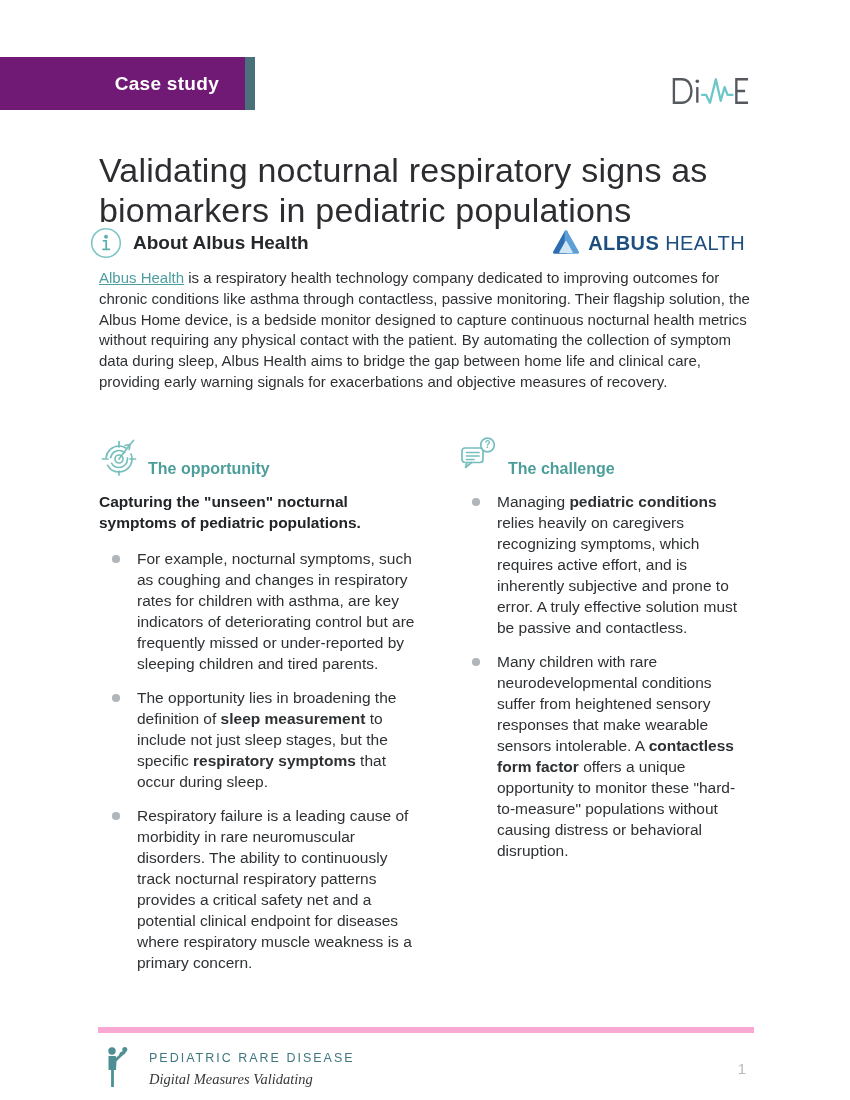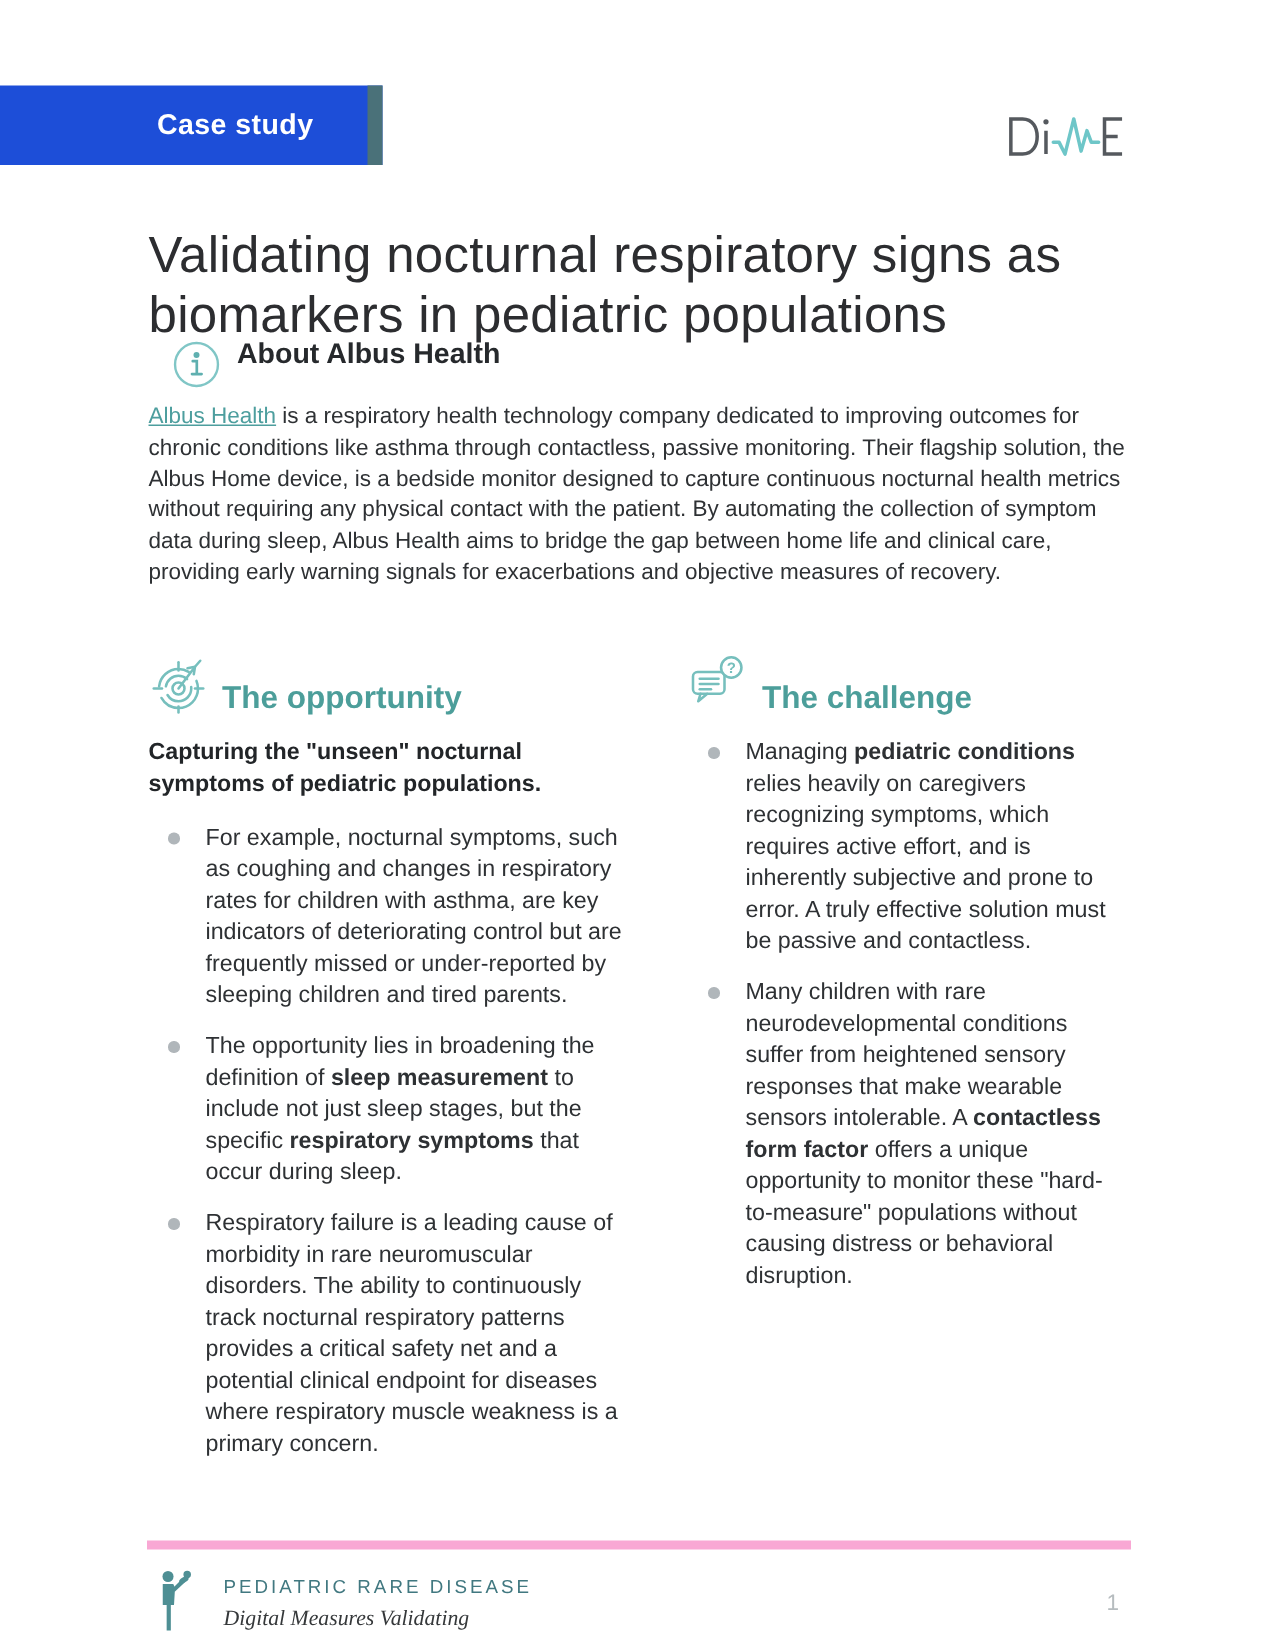--- a/index.html
+++ b/index.html
@@ -2,52 +2,52 @@
 <html><head>
 <meta charset="utf-8">
 <style>
   html,body{margin:0;padding:0;}
   body{
     width:850px;height:1100px;position:relative;background:#ffffff;
     font-family:"Liberation Sans", sans-serif;color:#2e3134;overflow:hidden;
   }
   
   .banner{
-    position:absolute;left:0;top:57px;width:255px;height:53px;background:#1d4ed8;
-    display:flex;align-items:center;justify-content:flex-end;padding-right:46px;box-sizing:border-box;
+    position:absolute;left:0;top:57px;width:255px;height:53px;background:#701a75;
+    display:flex;align-items:center;justify-content:flex-end;padding-right:36px;box-sizing:border-box;
   }
   .banner-label{color:#ffffff;font-size:19px;font-weight:700;letter-spacing:.3px;}
   .banner-edge{position:absolute;right:0;top:0;width:10px;height:100%;background:#4a7179;}
   
   .dime{position:absolute;top:73px;left:670px;width:80px;height:36px;}
   
   .title{
     position:absolute;left:99px;top:127px;width:645px;
     font-size:34px;line-height:40px;font-weight:400;color:#2c2d30;letter-spacing:.2px;
   }
   
-  .about-row{position:absolute;left:114px;top:226px;width:656px;display:flex;}
+  .about-row{position:absolute;left:89px;top:226px;width:656px;display:flex;align-items:center;}
   .about-heading{font-size:19px;font-weight:700;color:#26292c;margin:0 0 0 10px;}
   .albus-logo{margin-left:auto;display:flex;align-items:center;}
   .albus-primary{font-size:20px;font-weight:700;color:#1d4e80;letter-spacing:.4px;margin-left:8px;}
   .albus-secondary{font-size:20px;font-weight:400;color:#1d4e80;letter-spacing:.4px;margin-left:6px;}
   
   .about-paragraph{
     position:absolute;left:99px;top:268px;width:656px;margin:0;
     font-size:15px;line-height:20.8px;color:#2e3134;
   }
   .seg-bold{font-weight:700;}
   .seg-link{color:#4d9e9e;text-decoration:underline;}
   
   .columns{position:absolute;left:99px;top:435px;width:656px;display:flex;}
   .col-left{width:322px;margin-right:38px;}
   .col-right{width:294px;}
   .col-head{display:flex;align-items:flex-end;}
   .col-head svg{flex:0 0 auto;margin-bottom:1px;}
-  .col-heading{font-size:21px;font-weight:700;color:#4c9e9a;margin:0 0 0 9px;}
+  .col-heading{font-size:16px;font-weight:700;color:#4c9e9a;margin:0 0 0 9px;}
   .col-lead{margin:13px 0 0;font-size:15.5px;line-height:21px;font-weight:700;color:#222528;}
   ul.bullets{list-style:none;margin:15px 0 0;padding:0;}
   ul.bullets li{
     position:relative;padding-left:38px;margin-bottom:13px;
     font-size:15.5px;line-height:21px;color:#2e3134;
   }
   ul.bullets li::before{
     content:'';position:absolute;left:13px;top:7px;width:7.5px;height:7.5px;border-radius:50%;background:#b0b6ba;
   }
   .col-right ul.bullets{margin-top:13px;}
@@ -83,20 +83,29 @@
 
 <h1 class="title">Validating nocturnal respiratory signs as biomarkers in pediatric populations</h1>
 
 <div class="about-row">
   <svg width="34" height="34" viewBox="0 0 34 34">
     <circle cx="17" cy="17" r="14.3" fill="none" stroke="#80c6c6" stroke-width="1.6"></circle>
     <circle cx="17" cy="10.7" r="2" fill="#5fb0b0"></circle>
     <path d="M14.5 14.8 L17.2 14.8 L17.2 23 M14 23.4 L20.4 23.4" fill="none" stroke="#5fb0b0" stroke-width="1.8" stroke-linecap="round"></path>
   </svg>
   <h2 class="about-heading">About Albus Health</h2>
+  <div class="albus-logo">
+    <svg width="28" height="28" viewBox="0 0 30 30">
+      <polygon points="15,3 2.5,25 15,25" fill="#2f6db3" stroke="#2f6db3" stroke-width="3" stroke-linejoin="round"></polygon>
+      <polygon points="15,3 27.5,25 15,25" fill="#5d9fd6" stroke="#5d9fd6" stroke-width="3" stroke-linejoin="round"></polygon>
+      <polygon points="15,13.5 21.5,25 8.5,25" fill="#cfe6f7" stroke="#cfe6f7" stroke-width="1.5" stroke-linejoin="round"></polygon>
+    </svg>
+    <span class="albus-primary">ALBUS</span>
+    <span class="albus-secondary">HEALTH</span>
+  </div>
 </div>
 
 <p class="about-paragraph"><span class="seg-link">Albus Health</span><span> is a respiratory health technology company dedicated to improving outcomes for chronic conditions like asthma through contactless, passive monitoring. Their flagship solution, the Albus Home device, is a bedside monitor designed to capture continuous nocturnal health metrics without requiring any physical contact with the patient. By automating the collection of symptom data during sleep, Albus Health aims to bridge the gap between home life and clinical care, providing early warning signals for exacerbations and objective measures of recovery.</span></p>
 
 <div class="columns">
 
   <div class="col-left">
     <div class="col-head">
       <svg width="40" height="42" viewBox="0 0 40 42">
         <g fill="none" stroke="#76bfbd" stroke-width="1.7" stroke-linecap="round">

